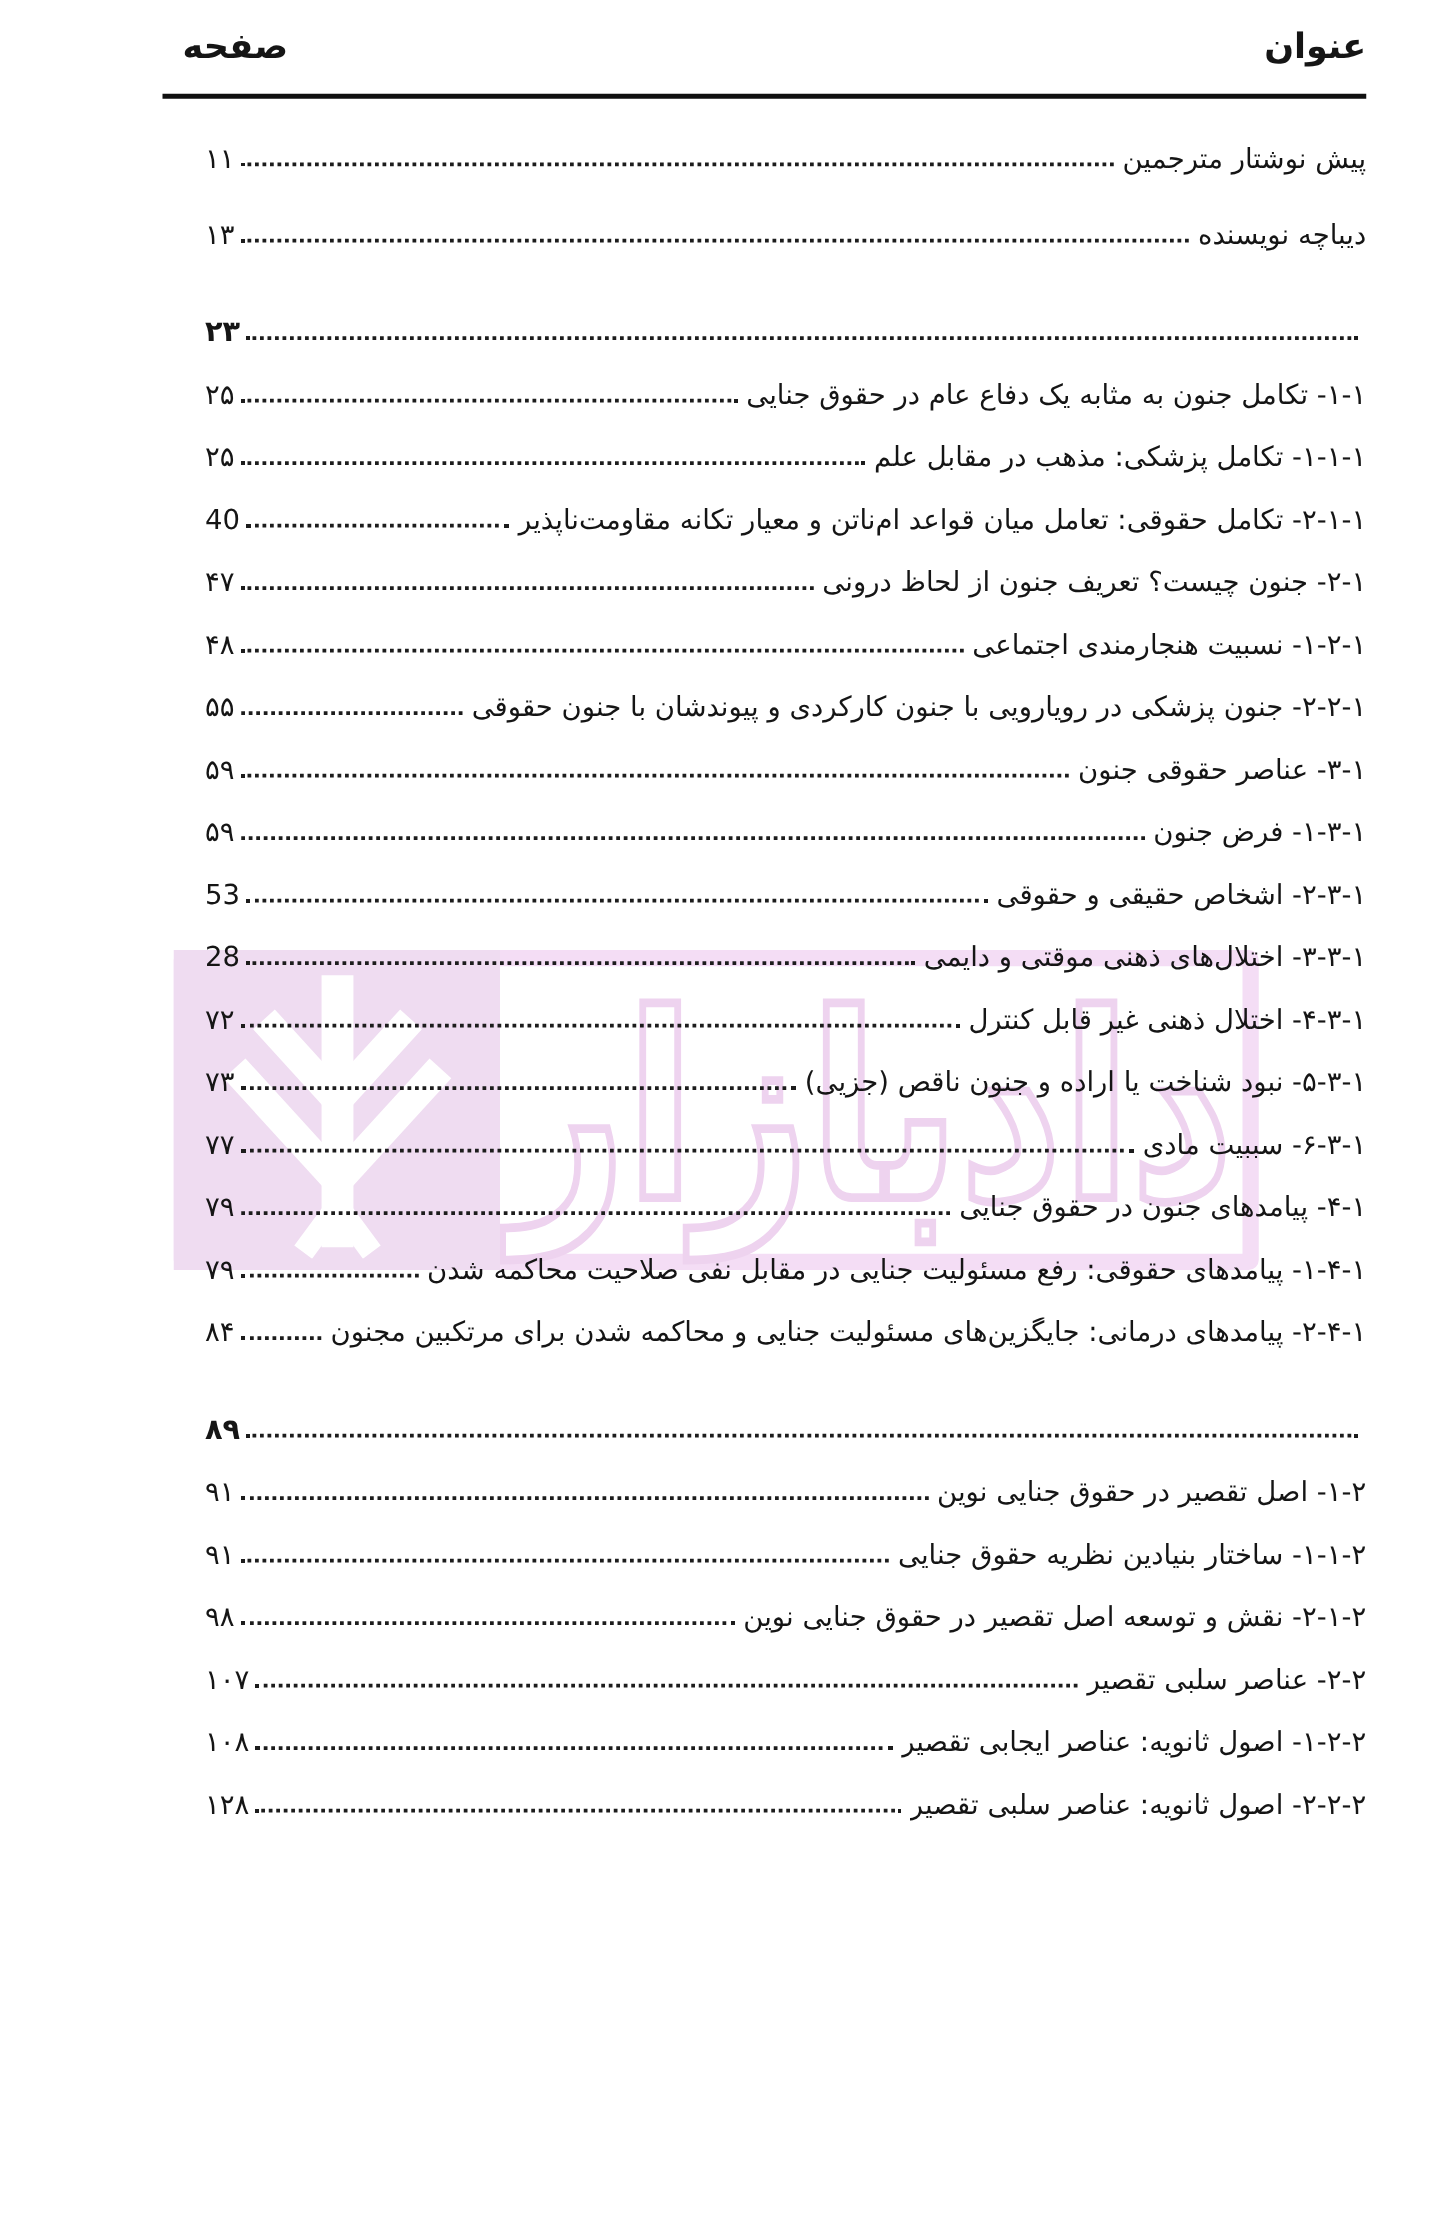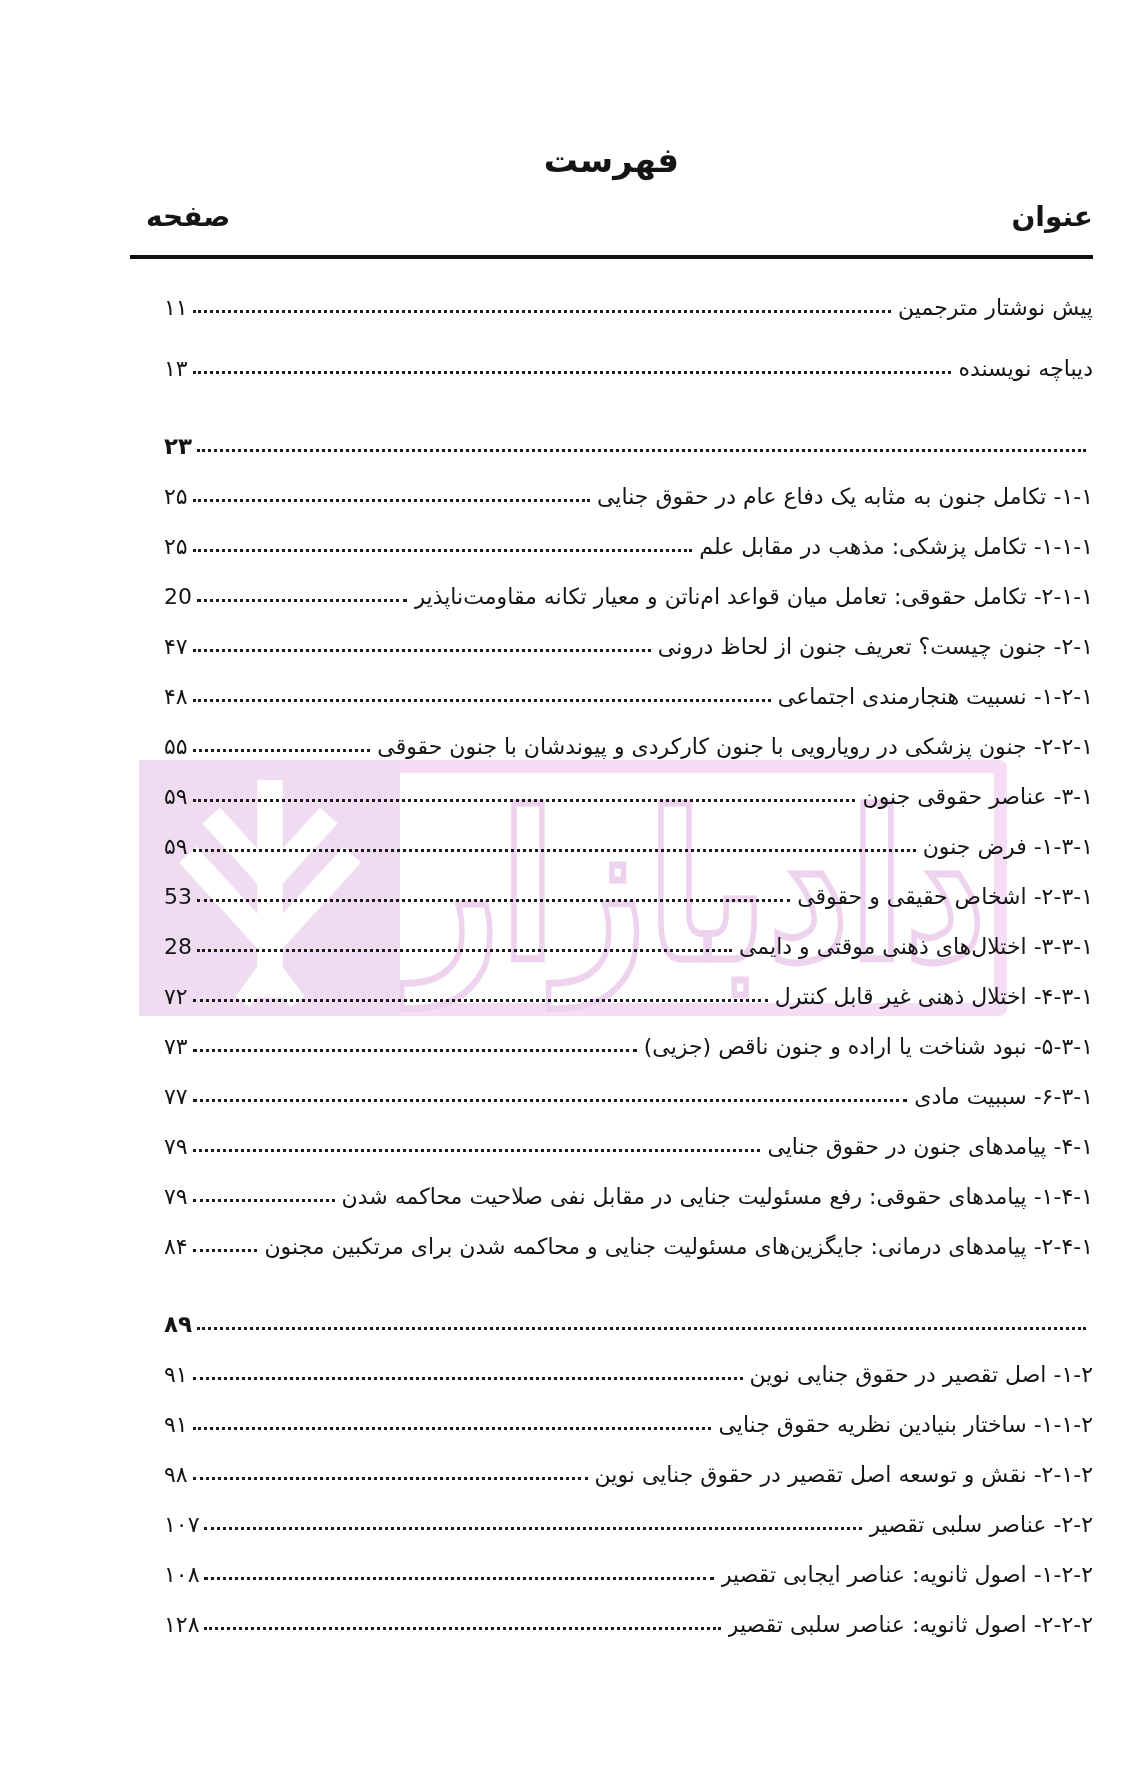--- a/index.html
+++ b/index.html
@@ -75,21 +75,20 @@
         <line x1="100" y1="198" x2="128" y2="236" stroke-width="18"></line>
       </g>
     </svg>
   </div>
   <div class="wm-text">
     <span>دادبازار</span>
   </div>
 </div>
 
 <div class="page">
-  <div class="doc-title">فهرست</div>
 
   <div class="cols">
     <span>عنوان</span>
     <span>صفحه</span>
   </div>
 
   <div class="rule"></div>
 
   <div class="toc front" id="front-list">
       <div class="row">
@@ -114,21 +113,21 @@
         <span class="n">۲۵</span>
       </div>
       <div class="row">
         <span class="t">۱-‏۱-‏۱-‏ تکامل پزشکی: مذهب در مقابل علم</span>
         <span class="leader"></span>
         <span class="n">۲۵</span>
       </div>
       <div class="row">
         <span class="t">۱-‏۱-‏۲-‏ تکامل حقوقی: تعامل میان قواعد ام‌ناتن و معیار تکانه مقاومت‌ناپذیر</span>
         <span class="leader"></span>
-        <span class="n">20</span>
+        <span class="n">40</span>
       </div>
       <div class="row">
         <span class="t">۱-‏۲-‏ جنون چیست؟ تعریف جنون از لحاظ درونی</span>
         <span class="leader"></span>
         <span class="n">۴۷</span>
       </div>
       <div class="row">
         <span class="t">۱-‏۲-‏۱-‏ نسبیت هنجارمندی اجتماعی</span>
         <span class="leader"></span>
         <span class="n">۴۸</span>

